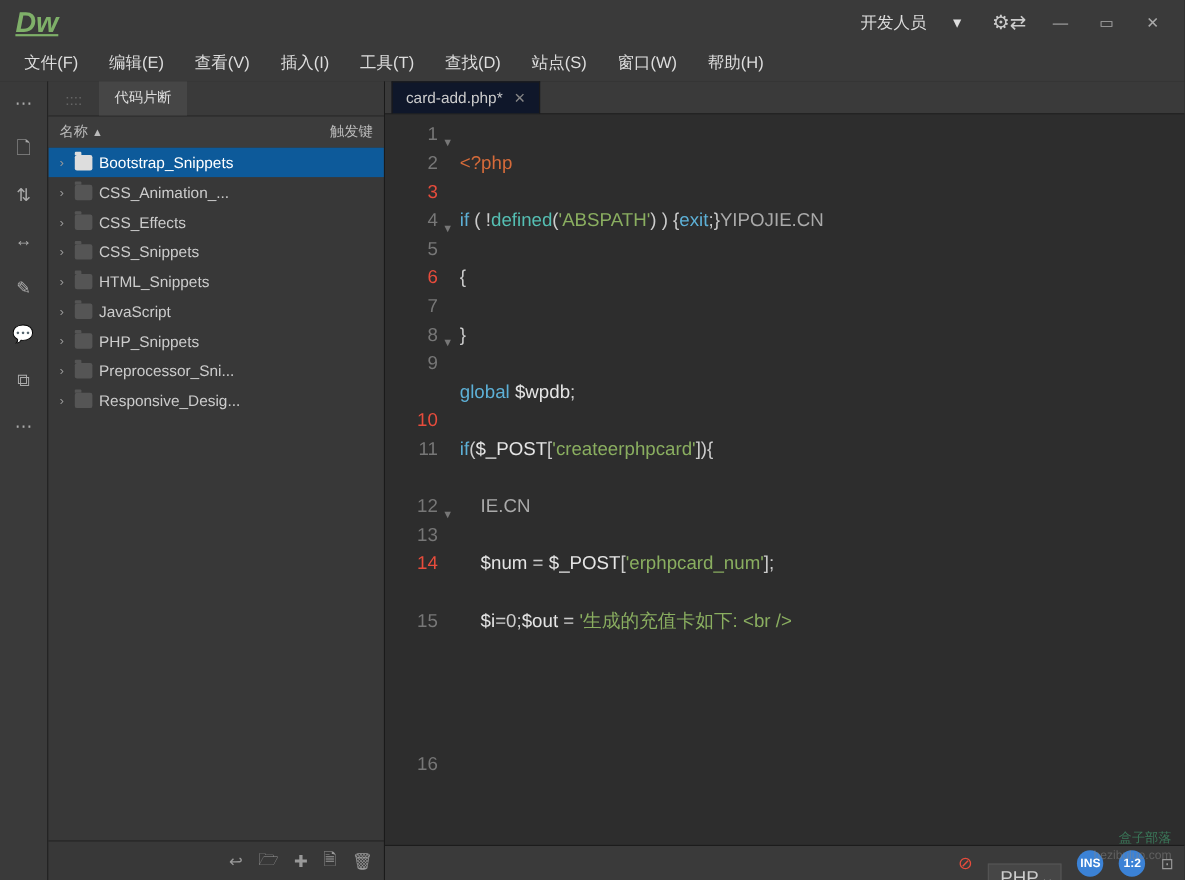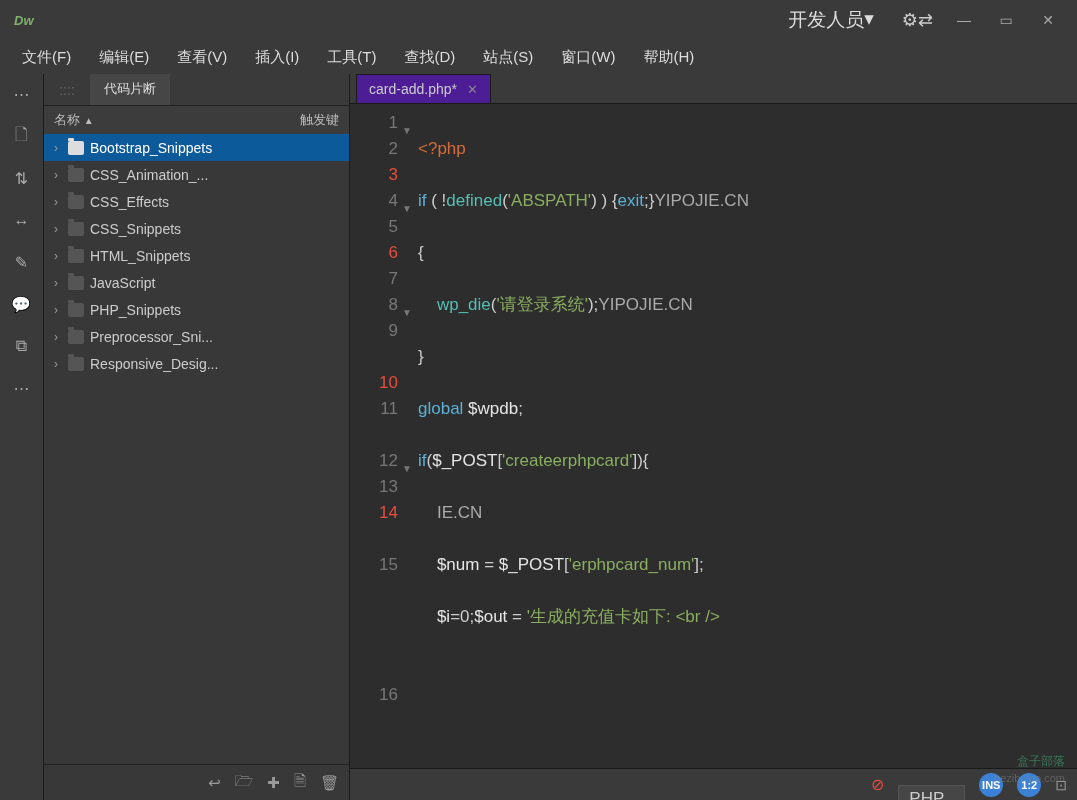--- a/index.html
+++ b/index.html
@@ -1,20 +1,20 @@
 <!DOCTYPE html>
 <html><head>
 <meta charset="utf-8">
 <style>
 * { margin:0; padding:0; box-sizing:border-box; font-family:Arial,"Microsoft YaHei",sans-serif; }
 body { width:1077px; height:800px; background:#2a2a2a; color:#ccc; overflow:hidden; font-size:14px; }
 .titlebar { height:40px; background:#3a3a3a; display:flex; align-items:center; padding:0 8px; }
-.logo { color:#7fb069; font-size:13px; font-weight:bold; font-style:italic; margin-left:6px; }
+.logo { color:#7fb069; font-size:26px; font-weight:bold; font-style:italic; margin-left:6px;text-decoration:underline; }
 .titlebar-spacer { flex:1; }
-.workspace-dd { color:#ddd; font-size:19px; padding:4px 18px; display:flex; align-items:flex-start; gap:0; cursor:pointer; }
+.workspace-dd { color:#ddd; font-size:15px; padding:4px 18px; display:flex; align-items:flex-start; gap:24px; cursor:pointer; }
 .win-btn { width:42px; height:28px; display:flex; align-items:center; justify-content:center; color:#aaa; cursor:pointer; font-size:14px; }
 .settings-icon { font-size:18px; color:#ccc; margin:0 10px; cursor:pointer; }
 .menubar { height:34px; background:#3a3a3a; display:flex; align-items:center; padding:0 8px; gap:0; }
 .menu-item { padding:6px 14px; color:#ddd; font-size:15px; cursor:pointer; }
 .main { display:flex; height:calc(800px - 74px); }
 .toolbar { width:44px; background:#3a3a3a; border-right:1px solid #1a1a1a; display:flex; flex-direction:column; align-items:center; padding-top:8px; gap:18px; }
 .tool-ic { width:24px; height:24px; display:flex; align-items:center; justify-content:center; color:#aaa; cursor:pointer; font-size:16px; }
 .side-panel { width:306px; background:#383838; display:flex; flex-direction:column; border-right:1px solid #1a1a1a; }
 .panel-tabs { height:32px; display:flex; background:#3a3a3a; border-bottom:1px solid #222; }
 .panel-handle { width:46px; display:flex; align-items:center; justify-content:center; color:#666; }
@@ -26,21 +26,21 @@
 .snippet-row.selected { background:#0d5a9a; color:#fff; }
 .chev { width:12px; text-align:center; color:#999; font-size:12px; }
 .fldr { width:16px; height:14px; background:#555; border-radius:2px; display:inline-block; position:relative; }
 .fldr::before { content:''; position:absolute; top:-3px; left:0; width:6px; height:3px; background:#555; border-radius:1px 1px 0 0; }
 .snippet-row.selected .fldr { background:#ddd; }
 .snippet-row.selected .fldr::before { background:#ddd; }
 .panel-footer { height:36px; border-top:1px solid #222; display:flex; align-items:center; justify-content:flex-end; padding:0 10px; gap:14px; }
 .pf-ic { color:#999; cursor:pointer; font-size:15px; }
 .editor-area { flex:1; display:flex; flex-direction:column; background:#2d2d2d; }
 .file-tabs { height:30px; background:#3a3a3a; display:flex; align-items:flex-end; padding-left:6px; border-bottom:1px solid #1a1a1a; }
-.file-tab { padding:6px 12px; background:#4c1d95; color:#ccc; font-size:14px; display:flex; align-items:center; gap:10px; border-top:1px solid #1a1a1a; border-left:1px solid #1a1a1a; border-right:1px solid #1a1a1a; }
+.file-tab { padding:6px 12px; background:#0f172a; color:#ccc; font-size:14px; display:flex; align-items:center; gap:10px; border-top:1px solid #1a1a1a; border-left:1px solid #1a1a1a; border-right:1px solid #1a1a1a; }
 .tab-close { color:#888; cursor:pointer; font-size:13px; }
 .code-wrap { flex:1; display:flex; overflow:auto; font-family:Consolas,Monaco,monospace; font-size:17px; line-height:26px; }
 .gutter { width:58px; text-align:right; padding:6px 10px 6px 0; color:#777; user-select:none; }
 .gln { height:26px; position:relative; }
 .gln.err { color:#e74c3c; }
 .fold { position:absolute; right:-14px; top:8px; color:#777; font-size:10px; }
 .code { flex:1; padding:6px 10px; white-space:pre; color:#ccc; }
 .cl { height:26px; }
 .k-tag { color:#d66b3a; }
 .k-kw { color:#5db0d6; }
@@ -194,21 +194,20 @@
           <div class="gln"></div>
           <div class="gln"></div>
           <div class="gln"></div>
           <div class="gln">16</div>
           <div class="gln"></div>
         </div>
       <div class="code">
 <div class="cl"><span class="k-tag">&lt;?php</span></div>
 <div class="cl"><span class="k-kw">if</span> <span class="k-op">( !</span><span class="k-fn">defined</span><span class="k-op">(</span><span class="k-str">'ABSPATH'</span><span class="k-op">) ) {</span><span class="k-kw">exit</span><span class="k-op">;}</span><span class="k-pale">YIPOJIE.CN</span></div>
 <div class="cl"><span class="k-op">{</span></div>
-<div class="cl">    <span class="k-fn">wp_die</span><span class="k-op">(</span><span class="k-str">'请登录系统'</span><span class="k-op">);</span><span class="k-pale">YIPOJIE.CN</span></div>
 <div class="cl"><span class="k-op">}</span></div>
 <div class="cl"><span class="k-kw">global</span> <span class="k-var">$wpdb</span><span class="k-op">;</span></div>
 <div class="cl"><span class="k-kw">if</span><span class="k-op">(</span><span class="k-var">$_POST</span><span class="k-op">[</span><span class="k-str">'createerphpcard'</span><span class="k-op">]){</span></div>
 <div class="cl">    <span class="k-pale">IE.CN</span></div>
 <div class="cl">    <span class="k-var">$num</span> <span class="k-op">=</span> <span class="k-var">$_POST</span><span class="k-op">[</span><span class="k-str">'erphpcard_num'</span><span class="k-op">];</span></div>
 <div class="cl">    <span class="k-var">$i</span><span class="k-op">=0;</span><span class="k-var">$out</span> <span class="k-op">=</span> <span class="k-str">'生成的充值卡如下: &lt;br /&gt;</span></div>
 
 
 
 

